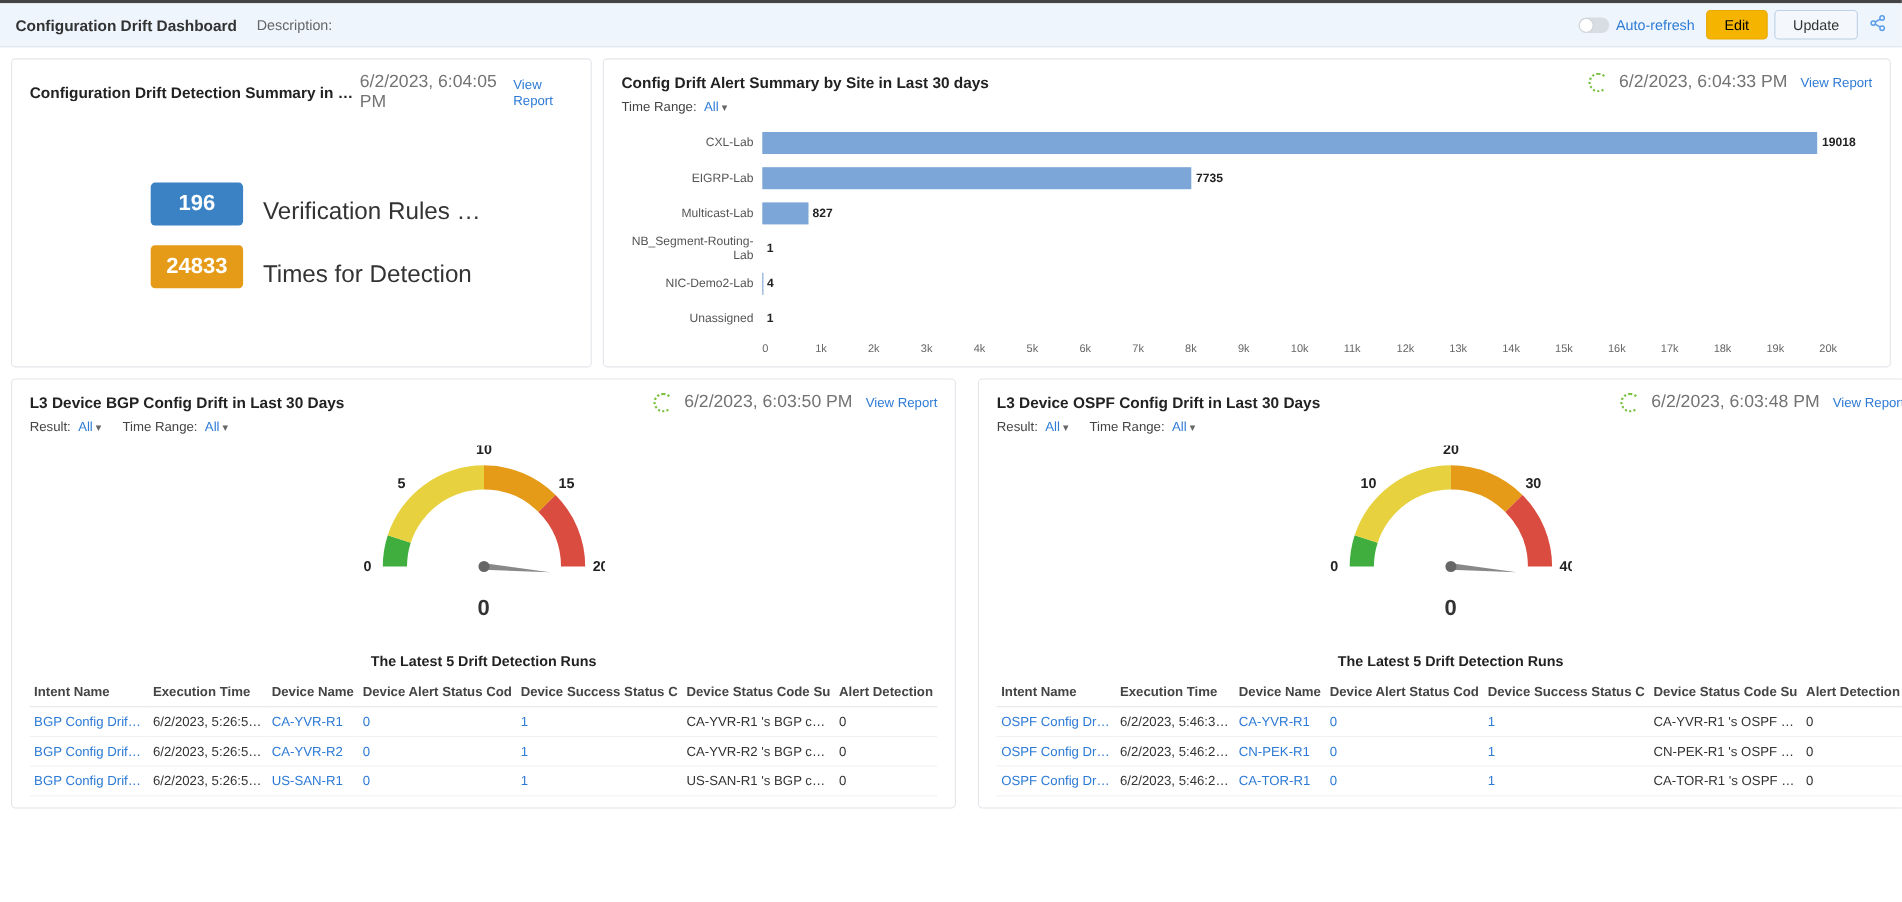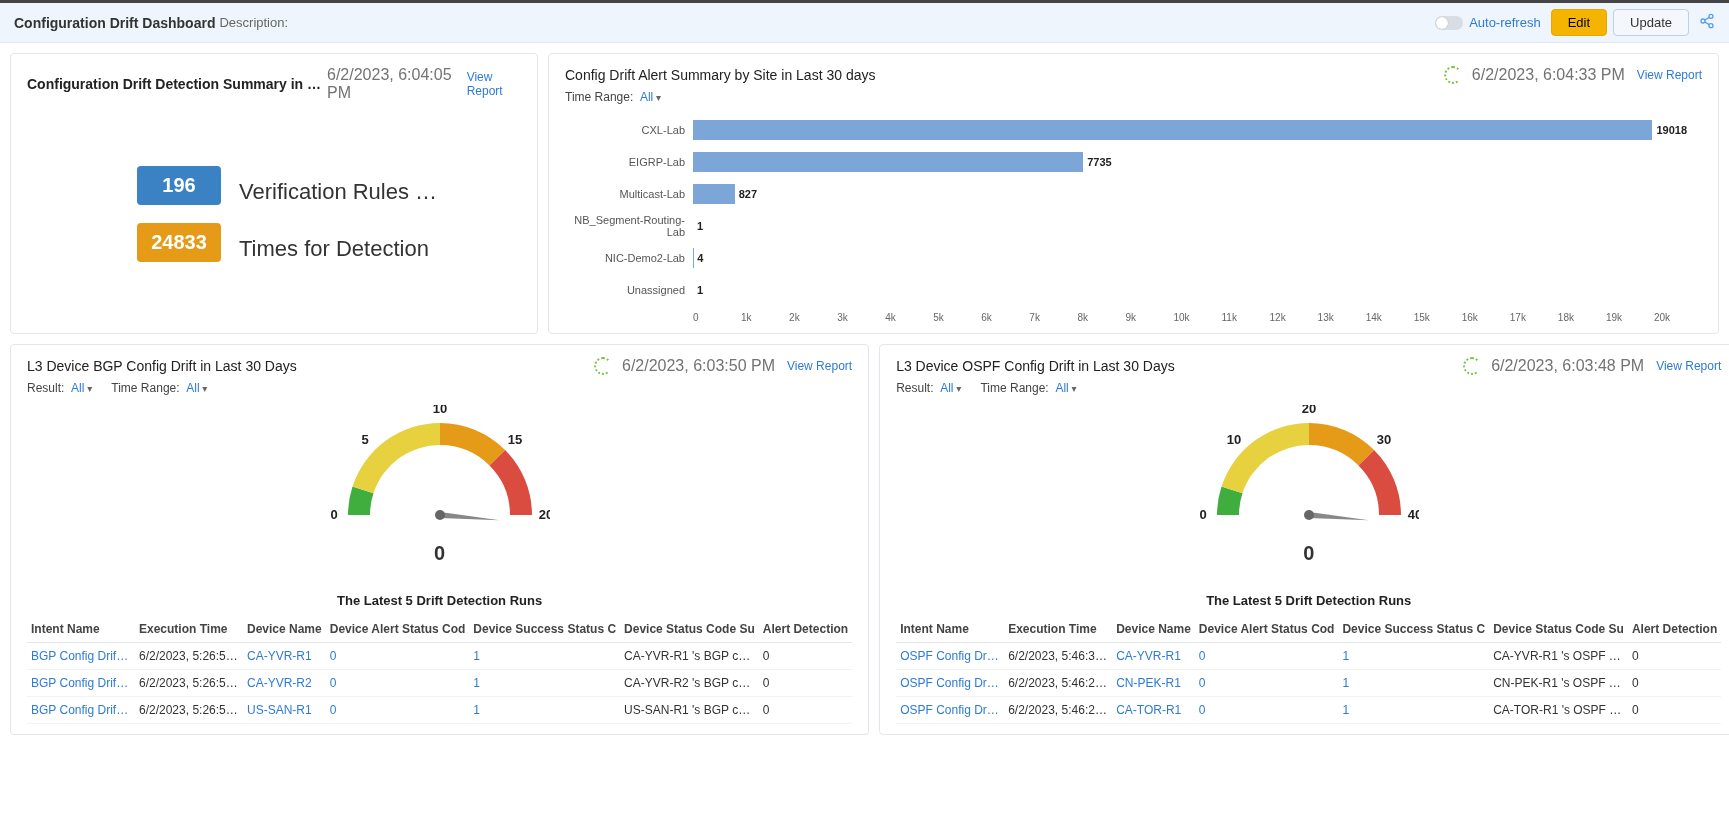--- a/index.html
+++ b/index.html
@@ -1,33 +1,33 @@
 <!DOCTYPE html>
 <html><head>
 <meta charset="utf-8">
 <style>
 html,body{margin:0;padding:0;font-family:"Segoe UI",Arial,sans-serif;background:#fff;color:#333;font-size:13px}
 .topbar{height:3px;background:#444}
 .header{background:#eef5fc;display:flex;align-items:center;padding:6px 14px;border-bottom:1px solid #e0e7ef}
-.header-title{font-weight:600;font-size:14px;color:#333;margin-right:4px}
+.header-title{font-weight:600;font-size:14px;color:#333;margin-right:18px}
 .header-desc{color:#666;font-size:13px}
 .header-spacer{flex:1}
 .auto-ref{display:flex;align-items:center;margin-right:4px;color:#2e7bd6;font-size:13px}
 .switch{width:28px;height:14px;border-radius:8px;background:#d8dde3;margin-right:6px;position:relative}
 .switch::after{content:"";position:absolute;width:12px;height:12px;border-radius:50%;background:#fff;left:1px;top:1px;box-shadow:0 0 1px rgba(0,0,0,.3)}
 .btn{padding:5px 16px;border-radius:4px;border:1px solid #ccc;background:#fff;font-size:13px;cursor:pointer;margin-left:6px}
 .btn-edit{background:#f4b400;border-color:#e7a800;color:#000}
 .btn-update{background:#f4f7fb;border-color:#bcd0e6;color:#333}
 .share-ic{margin-left:10px;color:#5a9de9}
 .grid{display:grid;grid-template-columns:528px 1fr;gap:10px;padding:10px}
-.grid2{display:grid;grid-template-columns:1fr 1fr;gap:10px;padding:0 10px 10px 10px}
+.grid2{display:grid;grid-template-columns:1fr 1fr;gap:20px;padding:0 10px 10px 10px}
 .panel{background:#fff;border:1px solid #e3e6ea;border-radius:4px;padding:12px 16px 10px 16px;box-sizing:border-box}
 .panel-head{display:flex;align-items:center;margin-bottom:6px}
 .panel-title{font-weight:600;font-size:14px;color:#222;flex:0 0 auto;max-width:58%}
-.panel-title-full{font-weight:400;font-size:14px;color:#222}
+.panel-title-full{font-weight:700;font-size:14px;color:#222}
 .panel-head .spacer{flex:1}
 .ts{font-size:16px;color:#737373;margin-right:12px}
 .link{color:#2e7bd6;font-size:12px;cursor:pointer}
 .spin{width:14px;height:14px;border:2px dotted #7ac142;border-right-color:transparent;border-radius:50%;display:inline-block;margin-right:10px}
 .filters{font-size:12px;color:#444;margin:6px 0 10px 0}
 .filters .lbl{color:#444;margin-right:4px}
 .filters .val{color:#2e7bd6;margin-right:16px;cursor:pointer}
 .filters .val::after{content:" \25BE";font-size:10px;color:#666}
 .metric-box{display:flex;align-items:flex-end;margin:18px 0 18px 110px}
 .badge{min-width:76px;text-align:center;padding:8px 4px;border-radius:4px;color:#fff;font-size:20px;font-weight:600;margin-right:18px}

